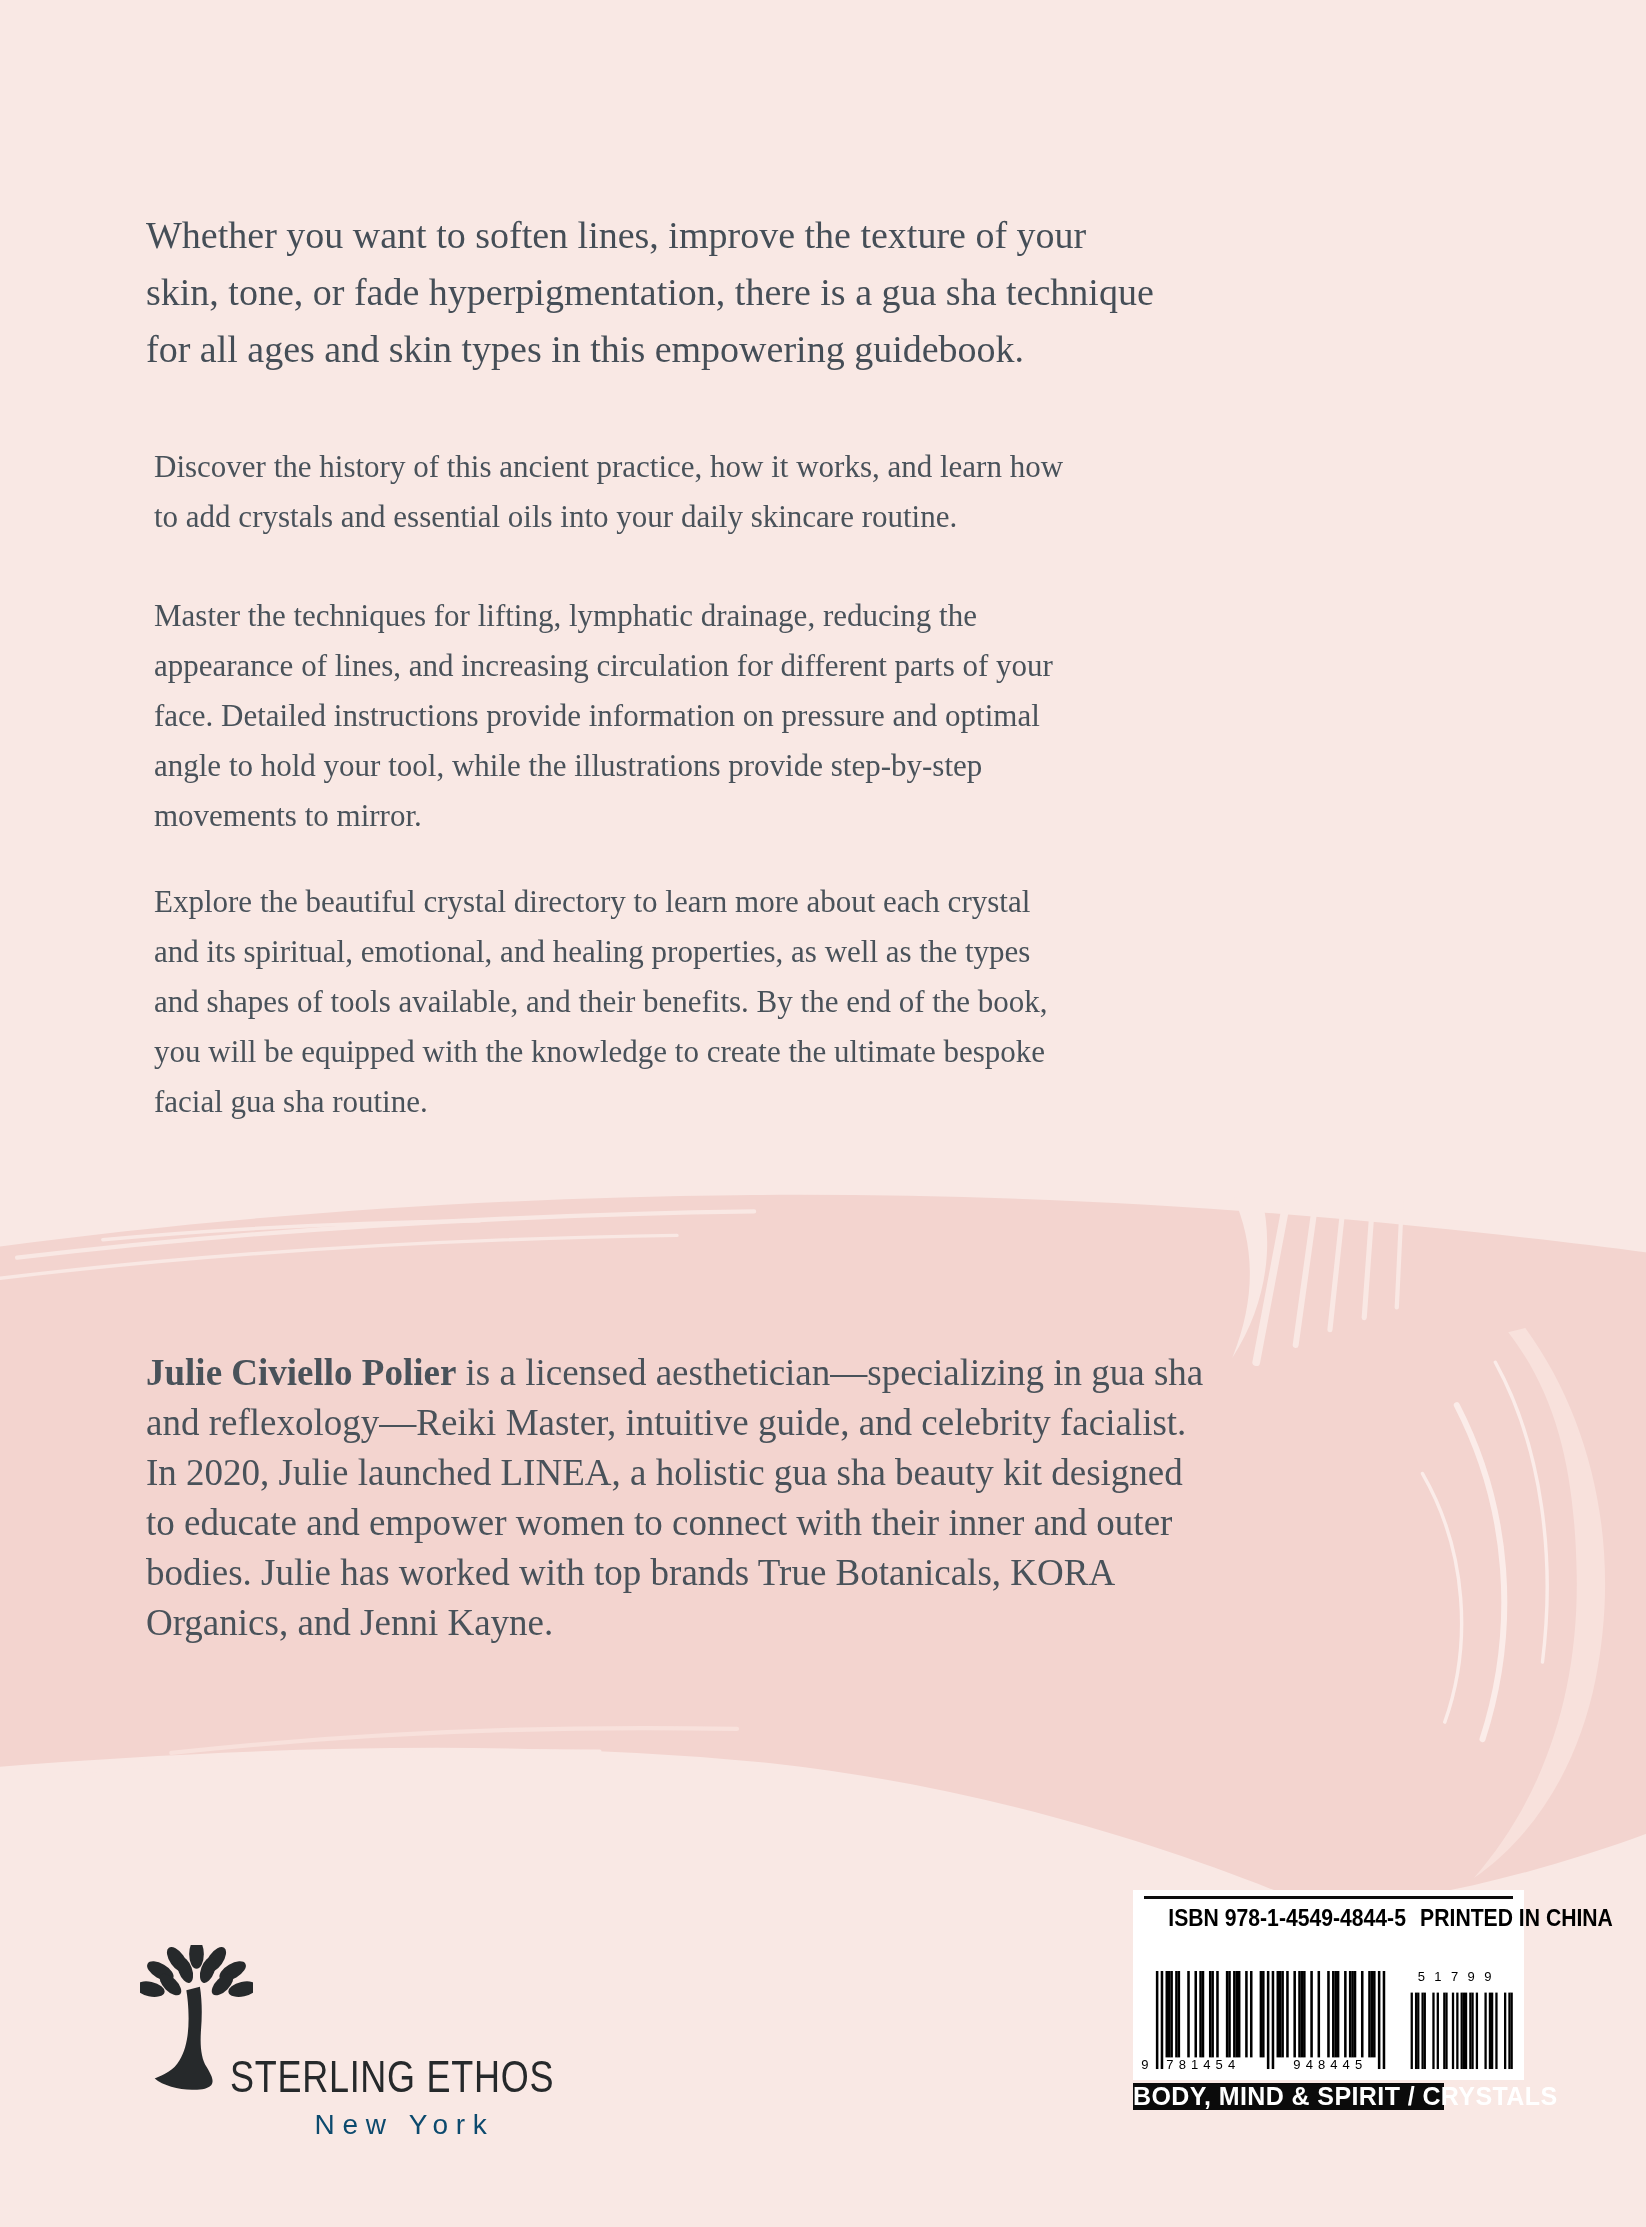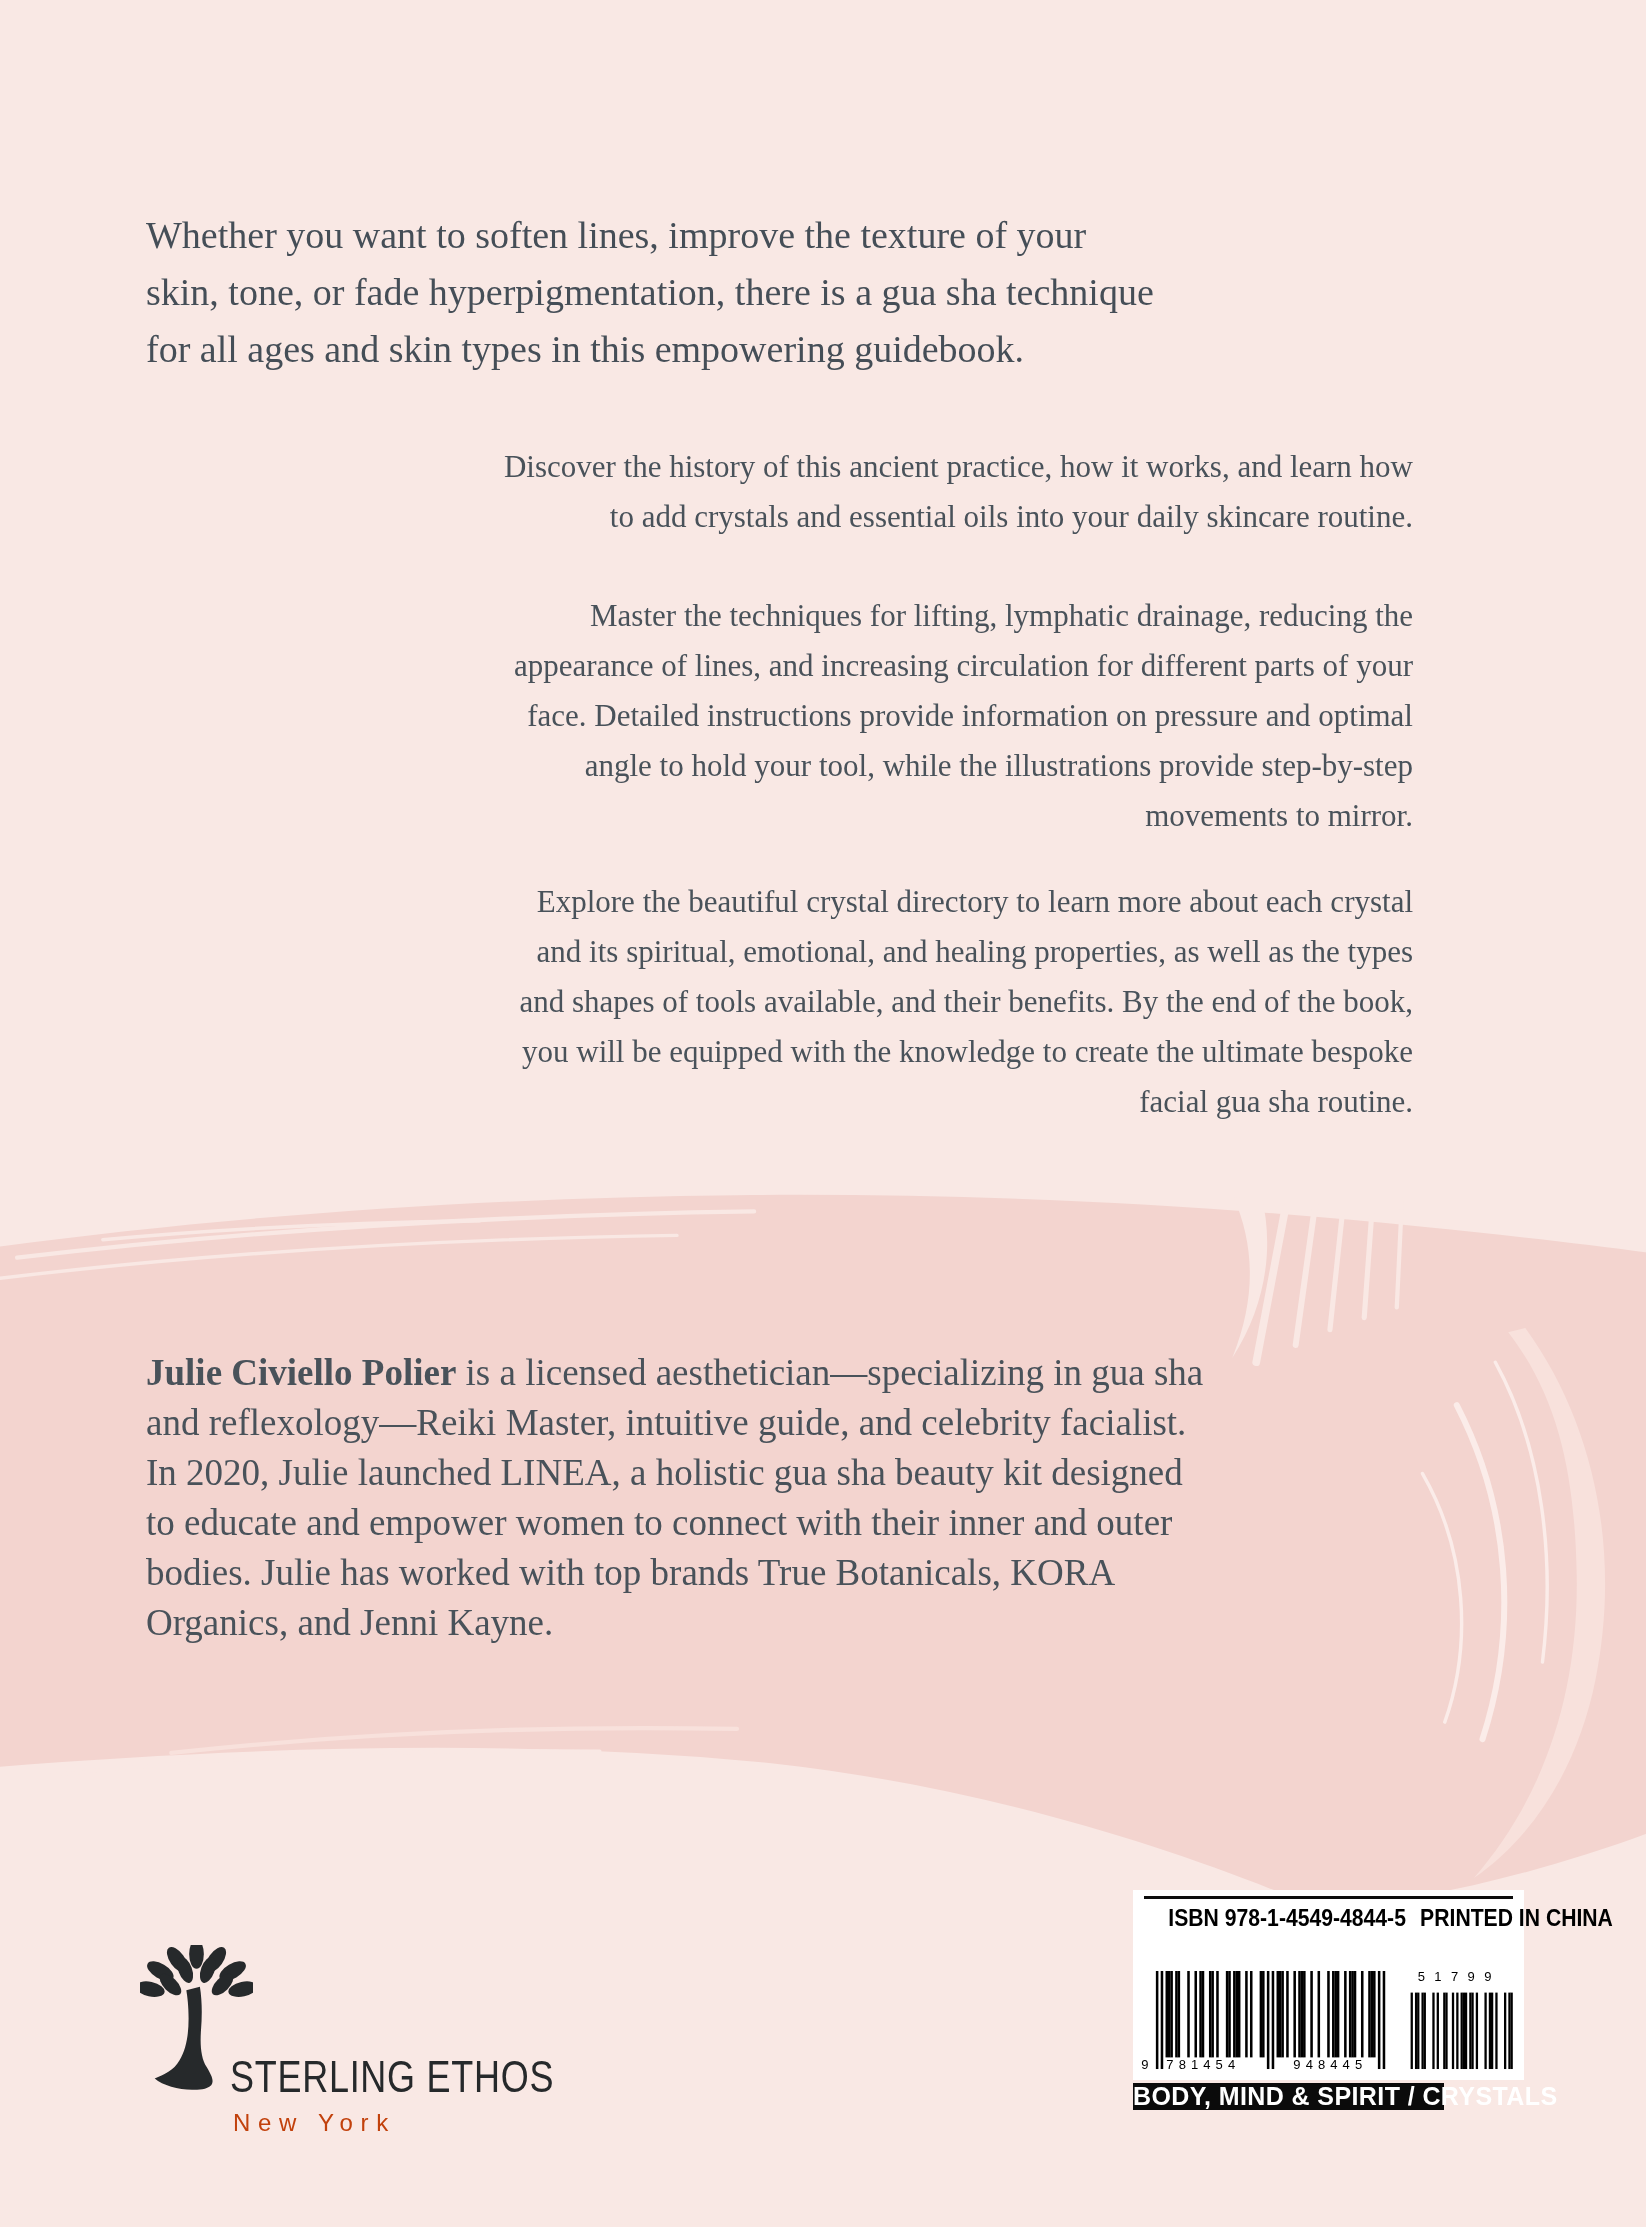--- a/index.html
+++ b/index.html
@@ -10,42 +10,42 @@
     color:#49525a;
   }
   .abs{position:absolute;}
   .prose{white-space:pre-line;}
 
   
   .headline{
     left:146px;top:207px;width:1285px;
     font-size:38px;line-height:57px;font-weight:500;color:#454e57;
   }
-  .para{left:162px;width:1251px;font-size:31px;line-height:50px;text-align:right;}
+  .para{left:154px;width:1251px;font-size:31px;line-height:50px;}
   #p1{top:442px;}
   #p2{top:591px;}
   #p3{top:877px;}
   .bio{left:146px;top:1348px;width:1251px;font-size:37px;line-height:50px;}
   .bio b{font-weight:bold;}
 
   
   .band-svg{left:0;top:1148px;width:1647px;height:814px;}
 
   
   .tree{left:140px;top:1945px;width:113px;height:147px;}
   .pub-name{
     left:230px;top:2051px;
     font-family:"Liberation Sans","DejaVu Sans",sans-serif;
     font-size:45px;letter-spacing:0.9px;color:#26292b;
     transform:scaleX(.8);transform-origin:left center;white-space:nowrap;
   }
   .pub-city{
-    left:233px;top:2109px;width:343px;
+    left:233px;top:2109px;width:343px;text-align:center;
     font-family:"Liberation Sans","DejaVu Sans",sans-serif;
-    font-size:24px;letter-spacing:7.7px;color:#c2410c;white-space:nowrap;
+    font-size:28px;letter-spacing:7.7px;color:#0c4a6e;white-space:nowrap;
   }
 
   
   .bc-box{
     left:1133px;top:1890px;width:391px;height:190px;background:#ffffff;
     font-family:"Liberation Sans","DejaVu Sans",sans-serif;color:#000;
   }
   .price{padding-top:10.3px;text-align:center;font-size:28px;font-weight:bold;white-space:nowrap;}
   .rule{height:2.6px;background:#0c0c0c;margin:6px 11px 0 11px;}
   .isbn-row{margin-top:6px;text-align:center;white-space:nowrap;padding-left:16px;}

